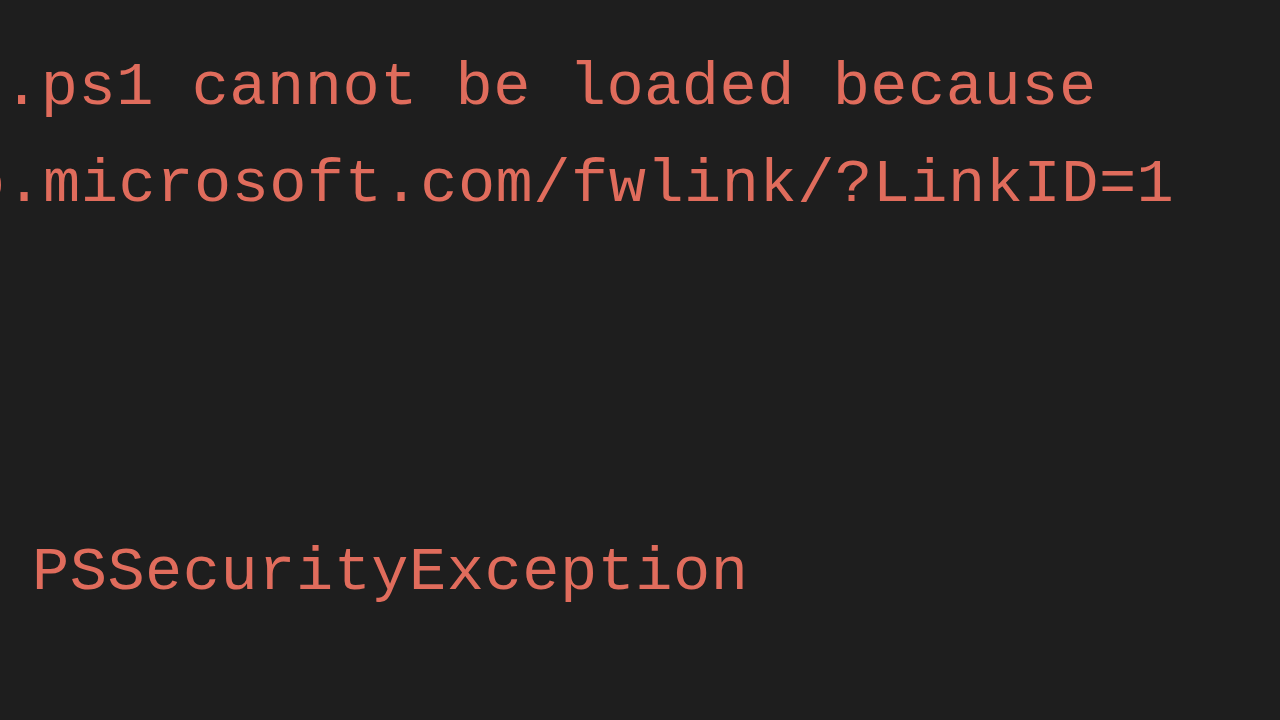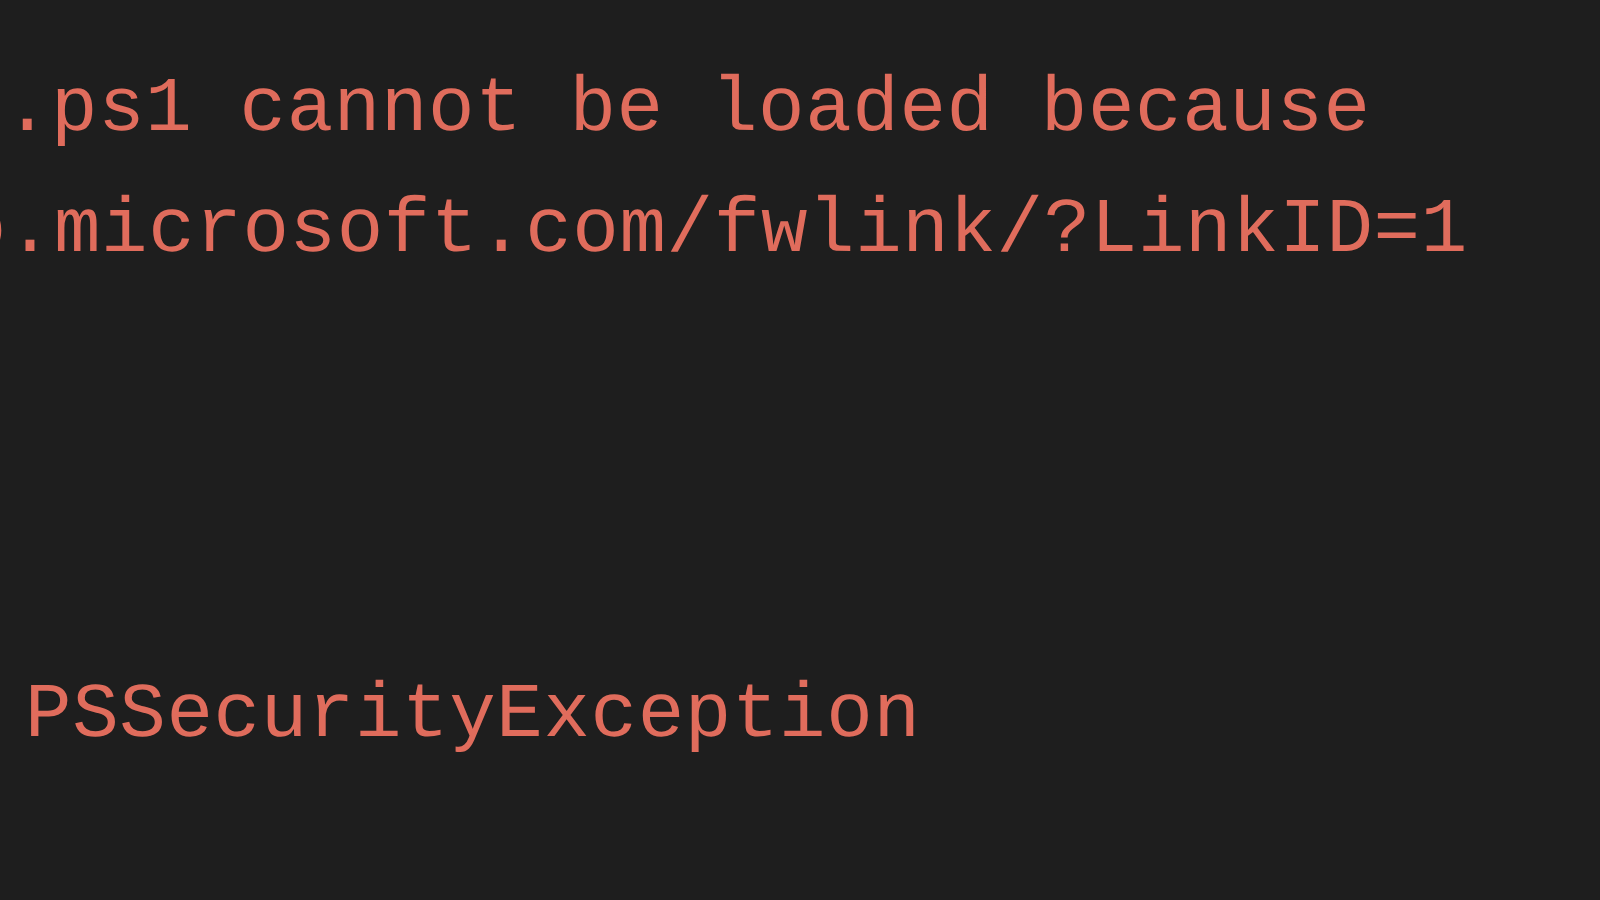--- a/index.html
+++ b/index.html
@@ -34,21 +34,21 @@
       left: -110px;
     }
     .line2 {
       position: absolute;
       top: 137px;
       left: -70px;
     }
     .line3 {
       position: absolute;
       top: 525px;
-      left: 20px;
+      left: 32px;
       text-align: center;
     }
   </style>
 </head>
 <body>
 
 <div class="terminal-output">
   <div class="line1">mon.ps1 cannot be loaded because </div>
   <div class="line2">go.microsoft.com/fwlink/?LinkID=1</div>
   <div class="line3">PSSecurityException</div>

